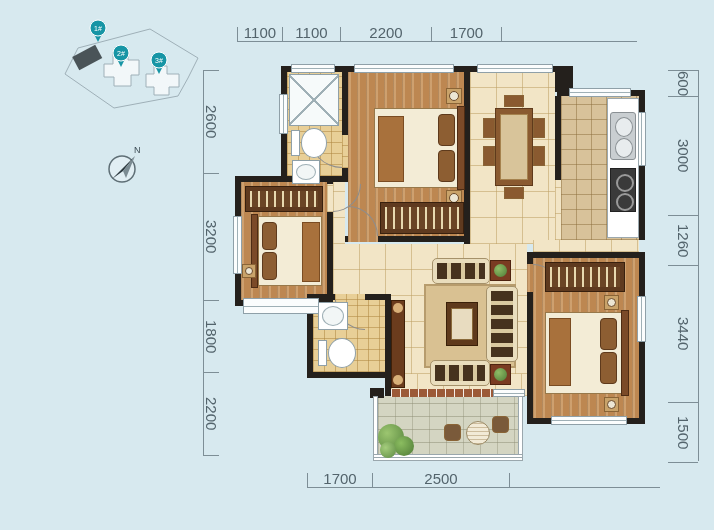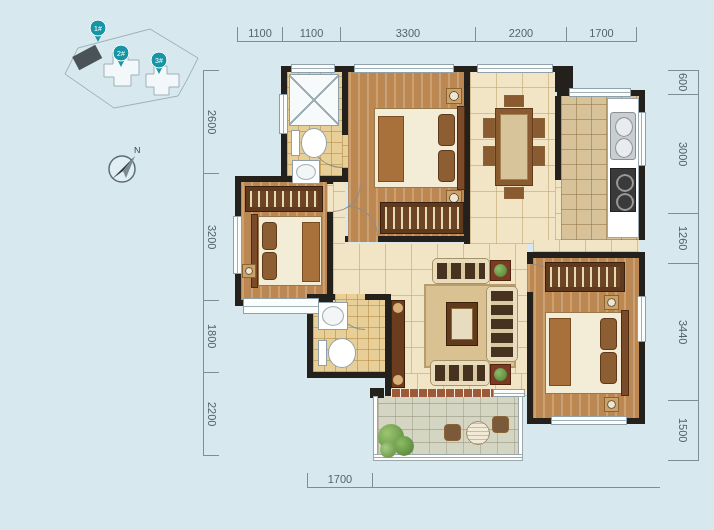--- a/index.html
+++ b/index.html
@@ -49,21 +49,21 @@
   .tank{position:absolute;background:#fff;border:1px solid #8fa0a8;box-sizing:border-box;}
   .bowl{position:absolute;background:#fff;border:1px solid #8fa0a8;border-radius:50%;box-sizing:border-box;}
   .basin{position:absolute;background:#fff;border:1px solid #8fa0a8;box-sizing:border-box;}
   .basin i{position:absolute;inset:3px;border:1px solid #9fb0b6;border-radius:50%;background:#f2f6f6;}
   .sofa{position:absolute;background:#e9ddbd;border:1px solid #a5916a;border-radius:5px;box-sizing:border-box;}
   .sofa .cush-h{position:absolute;inset:4px;background:repeating-linear-gradient(90deg,#46321e 0 10px,#d9c9a0 10px 14px);}
   .sofa .cush-v{position:absolute;inset:4px;background:repeating-linear-gradient(0deg,#46321e 0 10px,#d9c9a0 10px 14px);}
   .planter{position:absolute;background:#7a3b22;border:1px solid #4e2310;box-sizing:border-box;}
   .planter i{position:absolute;inset:3px;border-radius:50%;background:radial-gradient(circle at 35% 35%,#8fbc66,#4e7a36);}
   
-  .dim{position:absolute;color:#53646c;font-size:11px;}
+  .dim{position:absolute;color:#53646c;font-size:15px;}
   .dimh{display:flex;}
   .dimh .seg{box-sizing:border-box;border-right:1px solid #7d8e96;text-align:center;line-height:12px;height:14px;}
   .dimh .seg:first-child{border-left:1px solid #7d8e96;}
   .dimh{border-bottom:1px solid #7d8e96;}
   .dimv{display:flex;flex-direction:column;}
   .dimv .seg{box-sizing:border-box;border-bottom:1px solid #7d8e96;display:flex;align-items:center;justify-content:center;}
   .dimv{border-top:1px solid #7d8e96;}
   .dimv .seg span{writing-mode:vertical-rl;}
   .dim-left{border-left:1px solid #7d8e96;}
   .dim-right{border-right:1px solid #7d8e96;}
@@ -98,21 +98,20 @@
   <svg class="abs" style="left:98px;top:140px;" width="52" height="52" viewBox="0 0 52 52">
     <circle cx="24" cy="29" r="13" fill="rgba(255,255,255,.25)" stroke="#5f6f76" stroke-width="1.5"></circle>
     <polygon points="14,39 37,16 25,31" fill="#2e3a40"></polygon>
     <polygon points="37,16 25,31 28,38" fill="#7b8b92"></polygon>
     <text x="36" y="13" font-size="9" fill="#3a4a52">N</text>
   </svg>
 
   <div class="dim dimh" style="left:237px;top:27px;width:400px;height:14px;">
     <div class="seg" style="flex:0 0 46px;"><span>1100</span></div>
     <div class="seg" style="flex:0 0 58px;"><span>1100</span></div>
-    <div class="seg" style="flex:0 0 135px;"><span>3300</span></div>
     <div class="seg" style="flex:0 0 91px;"><span>2200</span></div>
     <div class="seg" style="flex:0 0 70px;"><span>1700</span></div>
   </div>
 
   <div class="dim dimv dim-left" style="left:203px;top:70px;width:15px;height:385px;">
     <div class="seg" style="flex:0 0 103px;">
         <span>2600</span>
       </div>
     <div class="seg" style="flex:0 0 127px;">
         <span>3200</span>
@@ -138,20 +137,21 @@
     <div class="seg" style="flex:0 0 137px;">
         <span>3440</span>
       </div>
     <div class="seg" style="flex:0 0 60px;">
         <span>1500</span>
       </div>
   </div>
 
   <div class="dim dimh" style="left:307px;top:473px;width:353px;height:14px;">
     <div class="seg" style="flex:0 0 66px;"><span>1700</span></div>
+    <div class="seg" style="flex:0 0 137px;"><span>2500</span></div>
   </div>
 
   <div class="tilet" style="left:287px;top:72px;width:55px;height:104px;"></div>
   <div class="wood" style="left:348px;top:72px;width:116px;height:164px;"></div>
   <div class="tilec" style="left:470px;top:72px;width:85px;height:172px;"></div>
   <div class="tilek" style="left:561px;top:96px;width:78px;height:144px;"></div>
   <div class="tilec" style="left:555px;top:180px;width:6px;height:60px;"></div>
   <div class="tilec" style="left:333px;top:180px;width:12px;height:64px;"></div>
   <div class="tilec" style="left:333px;top:244px;width:194px;height:130px;"></div>
   <div class="tilec" style="left:533px;top:240px;width:106px;height:12px;"></div>

